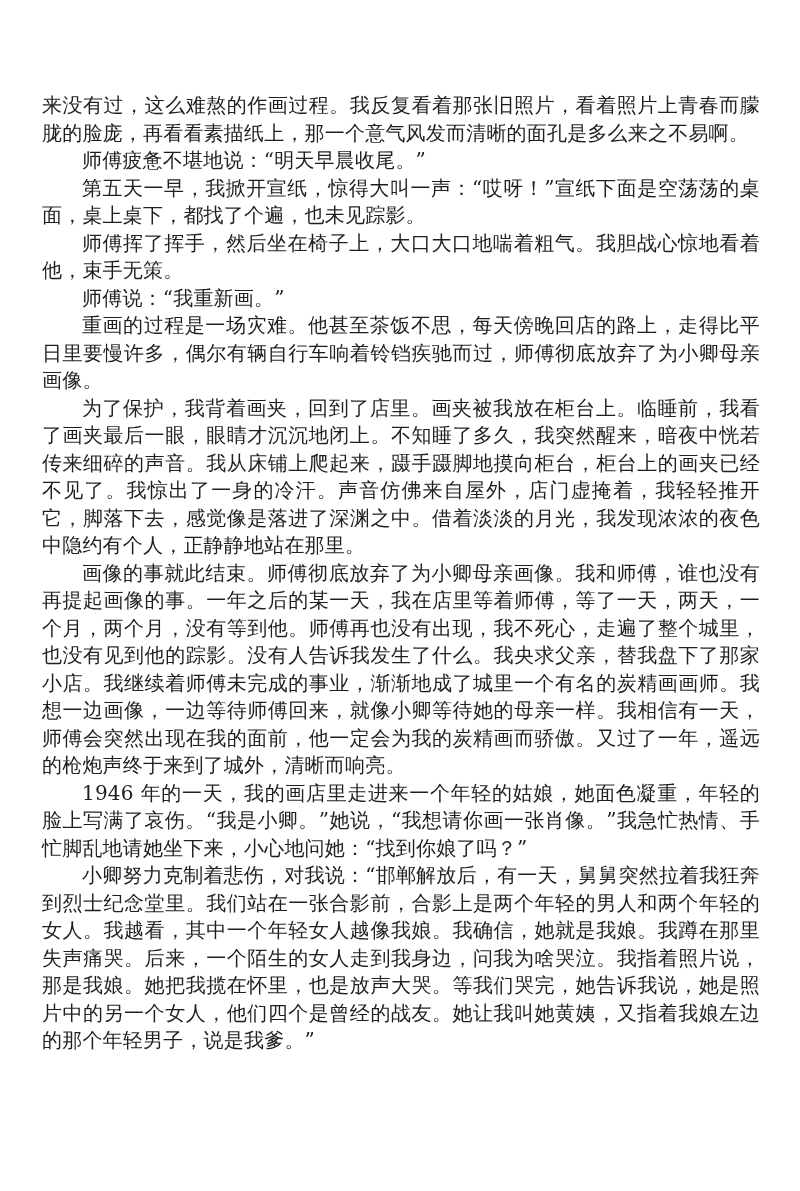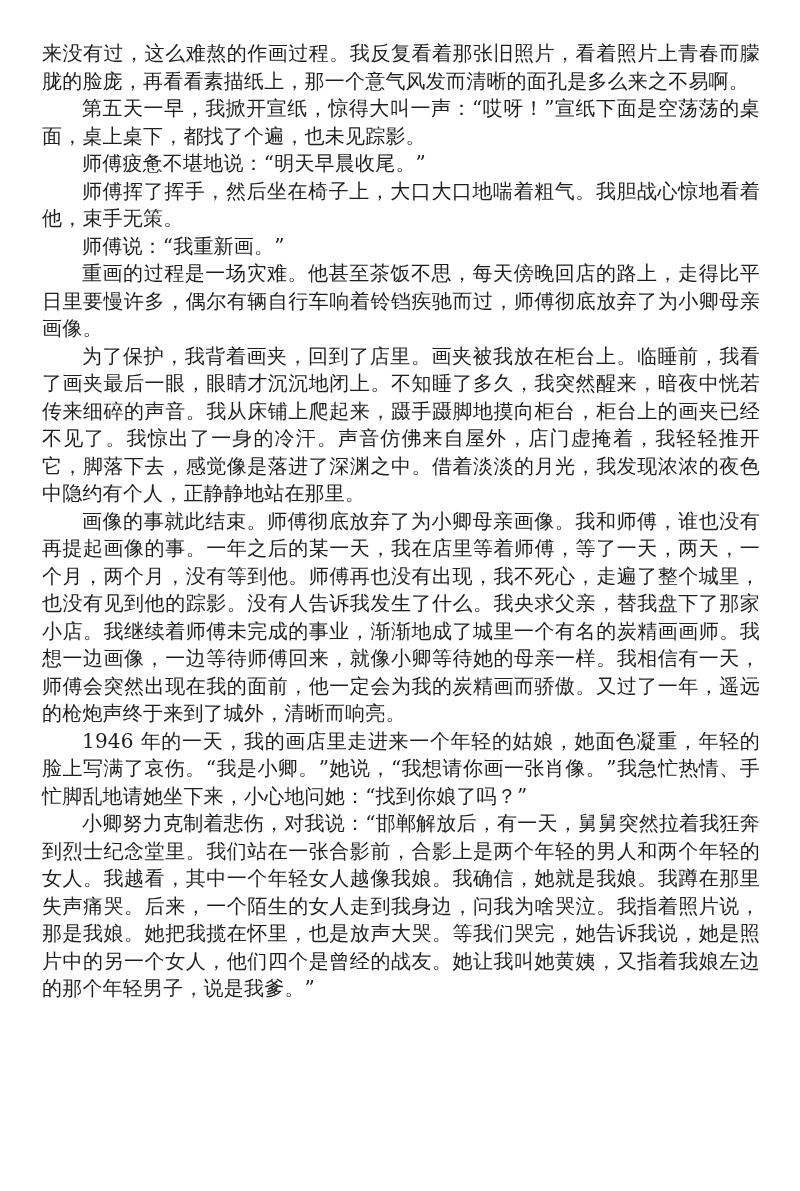--- a/index.html
+++ b/index.html
@@ -11,21 +11,21 @@
     width: 800px;
     height: 1191px;
     overflow: hidden;
     font-family: "DejaVu Serif", "Liberation Serif", serif;
     color: #1f1f1f;
   }
   .page {
     box-sizing: border-box;
     width: 800px;
     height: 1191px;
-    padding: 40px 40px 0 42px;
+    padding: 92px 40px 0 42px;
     background: #ffffff;
   }
   .article p.para {
     margin: 0;
     font-size: 20px;
     line-height: 27.5px;
     text-align: justify;
     text-justify: inter-ideograph;
     text-indent: 2em;
     letter-spacing: 0.2px;
@@ -34,22 +34,22 @@
   .article p.para.noindent {
     text-indent: 0;
   }
 </style>
 </head>
 <body>
 
 <div class="page">
   <div class="article">
       <p class="para noindent">来没有过，这么难熬的作画过程。我反复看着那张旧照片，看着照片上青春而朦胧的脸庞，再看看素描纸上，那一个意气风发而清晰的面孔是多么来之不易啊。</p>
+      <p class="para">师傅疲惫不堪地说：“明天早晨收尾。”</p>
       <p class="para">第五天一早，我掀开宣纸，惊得大叫一声：“哎呀！”宣纸下面是空荡荡的桌面，桌上桌下，都找了个遍，也未见踪影。</p>
-      <p class="para">师傅疲惫不堪地说：“明天早晨收尾。”</p>
       <p class="para">师傅挥了挥手，然后坐在椅子上，大口大口地喘着粗气。我胆战心惊地看着他，束手无策。</p>
       <p class="para">师傅说：“我重新画。”</p>
       <p class="para">重画的过程是一场灾难。他甚至茶饭不思，每天傍晚回店的路上，走得比平日里要慢许多，偶尔有辆自行车响着铃铛疾驰而过，师傅彻底放弃了为小卿母亲画像。</p>
       <p class="para">为了保护，我背着画夹，回到了店里。画夹被我放在柜台上。临睡前，我看了画夹最后一眼，眼睛才沉沉地闭上。不知睡了多久，我突然醒来，暗夜中恍若传来细碎的声音。我从床铺上爬起来，蹑手蹑脚地摸向柜台，柜台上的画夹已经不见了。我惊出了一身的冷汗。声音仿佛来自屋外，店门虚掩着，我轻轻推开它，脚落下去，感觉像是落进了深渊之中。借着淡淡的月光，我发现浓浓的夜色中隐约有个人，正静静地站在那里。</p>
       <p class="para">画像的事就此结束。师傅彻底放弃了为小卿母亲画像。我和师傅，谁也没有再提起画像的事。一年之后的某一天，我在店里等着师傅，等了一天，两天，一个月，两个月，没有等到他。师傅再也没有出现，我不死心，走遍了整个城里，也没有见到他的踪影。没有人告诉我发生了什么。我央求父亲，替我盘下了那家小店。我继续着师傅未完成的事业，渐渐地成了城里一个有名的炭精画画师。我想一边画像，一边等待师傅回来，就像小卿等待她的母亲一样。我相信有一天，师傅会突然出现在我的面前，他一定会为我的炭精画而骄傲。又过了一年，遥远的枪炮声终于来到了城外，清晰而响亮。</p>
       <p class="para">1946 年的一天，我的画店里走进来一个年轻的姑娘，她面色凝重，年轻的脸上写满了哀伤。“我是小卿。”她说，“我想请你画一张肖像。”我急忙热情、手忙脚乱地请她坐下来，小心地问她：“找到你娘了吗？”</p>
       <p class="para">小卿努力克制着悲伤，对我说：“邯郸解放后，有一天，舅舅突然拉着我狂奔到烈士纪念堂里。我们站在一张合影前，合影上是两个年轻的男人和两个年轻的女人。我越看，其中一个年轻女人越像我娘。我确信，她就是我娘。我蹲在那里失声痛哭。后来，一个陌生的女人走到我身边，问我为啥哭泣。我指着照片说，那是我娘。她把我揽在怀里，也是放声大哭。等我们哭完，她告诉我说，她是照片中的另一个女人，他们四个是曾经的战友。她让我叫她黄姨，又指着我娘左边的那个年轻男子，说是我爹。”</p>
     </div>
 
 </div>

